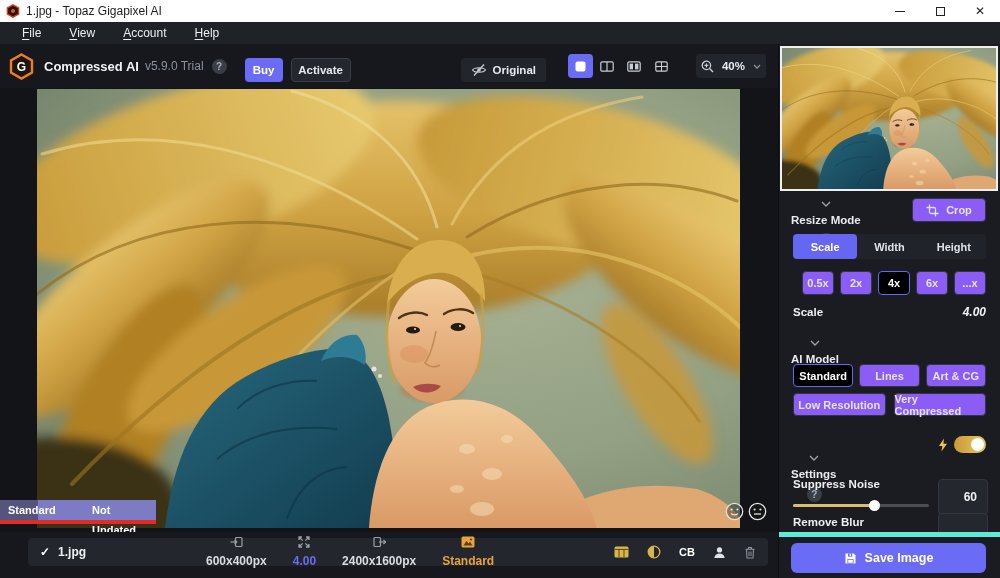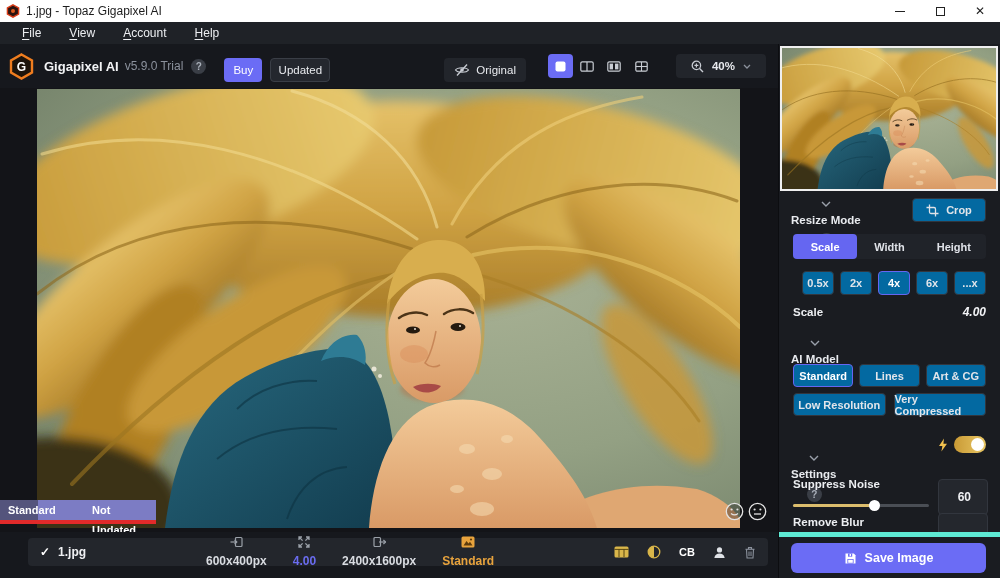--- a/index.html
+++ b/index.html
@@ -25,31 +25,31 @@
   .main { flex:1; display:flex; min-height:0; }
   .left-col { width:778px; display:flex; flex-direction:column; }
 
   
   .toolbar { height:44px; background:#16181d; display:flex; align-items:center; padding:0 12px 0 8px; flex:0 0 auto; }
   .logo-badge { width:27px; height:27px; margin-right:9px; }
   .app-name { color:#f2f3f5; font-size:13px; font-weight:700; }
   .app-version { color:#8b919c; font-size:12px; margin-left:6px; }
   .help-badge { width:15px; height:15px; border-radius:50%; background:#3a3e46; color:#aab0ba;
     font-size:10px; font-weight:700; display:inline-flex; align-items:center; justify-content:center; margin-left:8px; flex:0 0 auto;}
-  .btn { border-radius:4px; font-size:11.5px; font-weight:400; color:#fff; display:inline-flex;
+  .btn { border-radius:4px; font-size:11.5px; font-weight:700; color:#fff; display:inline-flex;
     align-items:center; justify-content:center; height:24px;margin-top:8px; }
   .btn-buy { background:#6b6cf5; width:38px; margin-left:18px; }
   .btn-activate { background:#24272e; border:1px solid #3a3e46; width:60px; margin-left:8px; color:#e8eaee; }
   .toolbar-right { margin-left:auto; display:flex; align-items:center; }
   .btn-original { background:#22252b; padding:0 10px; gap:6px; color:#e8eaee; }
   .view-group { display:flex; gap:2px; margin-left:22px; }
   .view-btn { width:25px; height:24px; border-radius:4px; display:flex; align-items:center; justify-content:center; background:transparent; }
   .view-btn.selected { background:#6b6cf5; }
   .zoom-group { background:#22252b; border-radius:4px; height:24px; display:flex; align-items:center;
-    padding:0 15px; gap:8px; margin-left:22px; color:#e8eaee; font-size:11.5px; font-weight:700; }
+    padding:0 5px; gap:8px; margin-left:22px; color:#e8eaee; font-size:11.5px; font-weight:700; }
 
   
   .canvas { flex:1; position:relative; background:#131418; overflow:hidden; }
   .main-photo { position:absolute; left:37px; top:1px; width:703px; height:439px; }
   .model-overlay { position:absolute; left:0; top:412px; width:156px; }
   .overlay-row { position:relative; height:20px; background:#7c7cc4; }
   .overlay-dark { position:absolute; left:0; top:0; width:38px; height:20px; background:#54547c; }
   .overlay-label { position:absolute; top:0; height:20px; line-height:20px; color:#ffffff; font-size:11px; font-weight:700; }
   .overlay-label.l1 { left:8px; }
   .overlay-label.l2 { left:92px; }
@@ -69,43 +69,43 @@
   .st-right { display:flex; align-items:center; gap:18px; }
   .st-cb { color:#ffffff; font-size:11px; font-weight:700; }
 
   
   .right-panel { width:222px; background:#1a1c21; display:flex; flex-direction:column; border-left:1px solid #0c0d10; }
   .thumb { margin:2px 2px 0 1px; height:145px; border:2px solid #efefef; overflow:hidden; flex:0 0 auto; }
   .thumb svg { width:215px; height:141px; display:block; }
   .panel-scroll { position:relative; height:339px; margin-top:2px; overflow:hidden; flex:0 0 auto; }
   .sec-header { position:absolute; left:12px; display:flex; align-items:center; gap:7px;flex-direction:column; }
   .sec-title { color:#e9ebef; font-size:11.5px; font-weight:700; }
-  .p-btn { background:#0369a1; border:1px solid #32363e; border-radius:4px; color:#e2e5ea;
+  .p-btn { background:#8b5cf6; border:1px solid #32363e; border-radius:4px; color:#e2e5ea;
     font-size:11px; font-weight:700; display:flex; align-items:center; justify-content:center; }
-  .p-btn.selected { background:#0369a1; border-color:#6566f1; color:#fff; }
+  .p-btn.selected { background:#000000; border-color:#6566f1; color:#fff; }
   .crop-btn { position:absolute; right:14px; top:5px; width:74px; height:24px; gap:7px; }
   .seg { position:absolute; left:14px; right:14px; top:41px; height:25px; background:#202329; border-radius:4px; display:flex; }
   .seg-item { flex:1; display:flex; align-items:center; justify-content:center; color:#dfe2e8;
     font-size:11px; font-weight:700; border-radius:4px; }
   .seg-item.selected { background:#6566f1; color:#fff; }
   .presets { position:absolute; left:23px; right:14px; top:78px; display:flex; gap:6px; }
   .preset { flex:1; height:24px; }
   .scale-row { position:absolute; left:14px; right:14px; top:112px; display:flex; align-items:center; }
   .scale-lab { color:#eceef1; font-size:11.5px; font-weight:700; }
   .scale-val { margin-left:auto; color:#f2f3f6; font-size:12px; font-weight:700; font-style:italic; }
   .row1 { position:absolute; left:14px; right:14px; top:171px; display:flex; gap:6px; }
   .row1 .p-btn { flex:1; height:23px; }
   .row2 { position:absolute; left:14px; right:14px; top:200px; display:flex; gap:8px; }
   .row2 .p-btn { flex:1; height:23px; }
   .settings-right { position:absolute; right:14px; top:243px; display:flex; align-items:center; gap:6px; }
   .toggle { width:32px; height:17px; border-radius:9px; background:linear-gradient(90deg,#c99a35,#e9c765); position:relative; }
   .toggle-knob { position:absolute; right:2px; top:2px; width:13px; height:13px; border-radius:50%; background:#ffffff; }
   .sn-label { position:absolute; left:14px; top:285px; color:#eceef1; font-size:11.5px; font-weight:700; }
   .sn-box { position:absolute; right:12px; top:286px; width:50px; height:36px; background:#24272d; border:1px solid #32363e;
-    border-radius:4px; color:#f0f1f4; font-size:12px; font-weight:700; display:flex; align-items:center; justify-content:flex-end; padding-right:16px; }
+    border-radius:4px; color:#f0f1f4; font-size:12px; font-weight:700; display:flex; align-items:center; justify-content:flex-end; padding-right:10px; }
   .slider { position:absolute; left:14px; top:306px; width:136px; height:12px; }
   .slider-track { position:absolute; left:0; right:0; top:5px; height:3px; background:#4a4e55; border-radius:2px; }
   .slider-fill { position:absolute; left:0; top:5px; height:3px; background:#dcbd6d; border-radius:2px; }
   .slider-thumb { position:absolute; right:-5px; top:-4px; width:11px; height:11px; border-radius:50%; background:#ffffff; }
   .rb-label { position:absolute; left:14px; top:323px; color:#eceef1; font-size:11.5px; font-weight:700; }
   .rb-box { position:absolute; right:12px; top:320px; width:50px; height:28px; background:#24272d; border:1px solid #32363e; border-radius:4px; }
   .save-row { flex:1; position:relative; border-top:5px solid #5eead4; }
   .save-btn { position:absolute; left:12px; right:14px; top:6px; height:30px; border-radius:6px; background:#6b6cf5;
     color:#fff; font-size:12.5px; font-weight:700; display:flex; align-items:center; justify-content:center; gap:8px; border:none; }
   svg { display:block; }
@@ -244,25 +244,25 @@
   </div>
 
   <div class="main">
     <div class="left-col">
 
       <div class="toolbar">
         <svg class="logo-badge" viewBox="0 0 27 27">
           <path d="M13.5 1.5 L24 7.5 V19.5 L13.5 25.5 L3 19.5 V7.5 Z" fill="#1d140b" stroke="#ef7d1f" stroke-width="2.4"></path>
           <text x="13.5" y="18" text-anchor="middle" font-size="12" font-weight="bold" fill="#ffffff" font-family="Liberation Sans, sans-serif">G</text>
         </svg>
-        <span class="app-name">Gigapixel AI</span>
+        <span class="app-name">Compressed AI</span>
         <span class="app-version">v5.9.0 Trial</span>
         <span class="help-badge">?</span>
         <div class="btn btn-buy">Buy</div>
-        <div class="btn btn-activate">Updated</div>
+        <div class="btn btn-activate">Activate</div>
 
         <div class="toolbar-right">
           <div class="btn btn-original">
             <svg width="16" height="14" viewBox="0 0 16 14">
               <path d="M1.5 7 C3.5 4 12.5 4 14.5 7 C12.5 10 3.5 10 1.5 7 Z" fill="none" stroke="#c9cdd4" stroke-width="1.2"></path>
               <circle cx="8" cy="7" r="1.8" fill="#c9cdd4"></circle>
               <line x1="3" y1="12.5" x2="13" y2="1.5" stroke="#c9cdd4" stroke-width="1.3"></line>
             </svg>
             <span>Original</span>
           </div>

